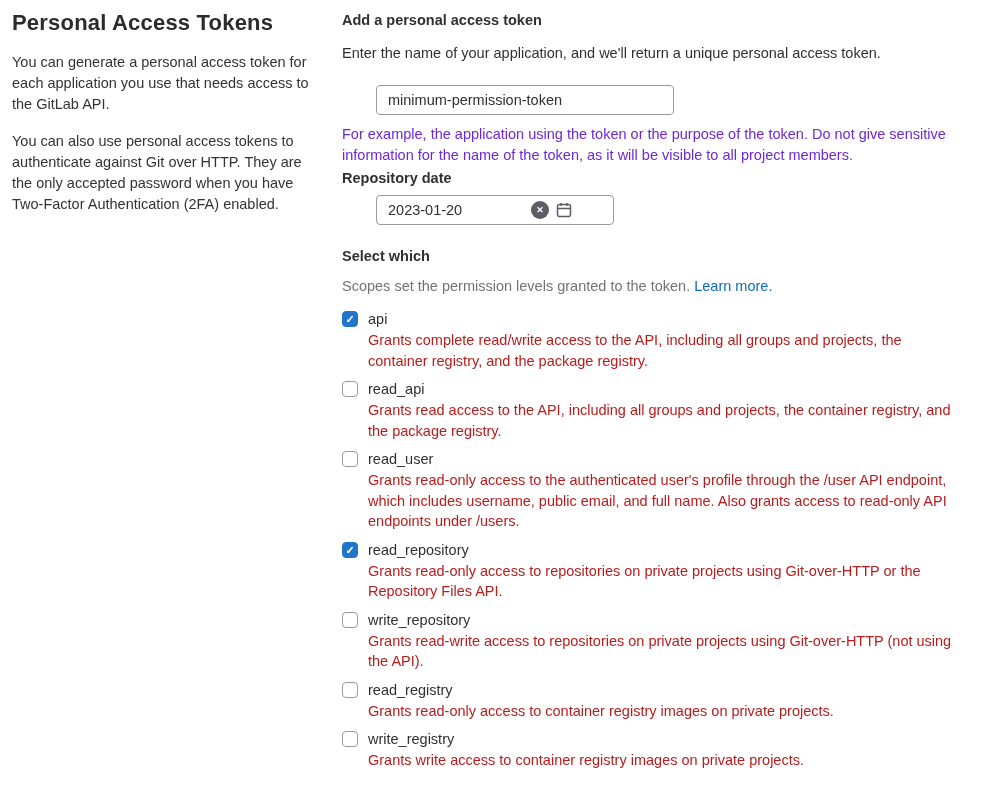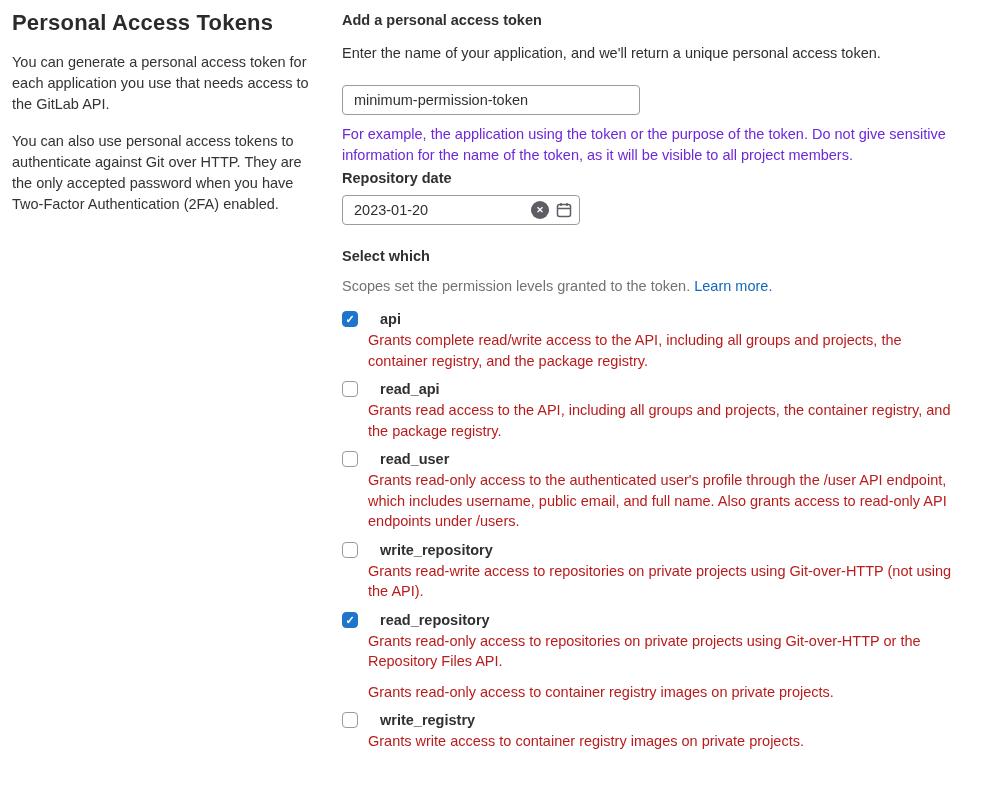--- a/index.html
+++ b/index.html
@@ -18,41 +18,41 @@
   .intro-para { line-height: 21px; margin-bottom: 16px; color: #333333; }
 
   
   .right-col { width: 621px; margin-left: 25px; flex: none; }
   .form-title { font-weight: 700; font-size: 14.5px; margin: 4px 0 15px; }
   .form-subtitle { margin: 0 0 22px; line-height: 20px; }
   .field-label { font-weight: 700; margin: 0 0 9px; }
   .text-input {
     display: block; height: 30px; border: 1px solid #9b9a9d; border-radius: 4px;
     padding: 0 11px; font-family: "Liberation Sans", sans-serif;
-    font-size: 14.5px; color: #303030; background: #fff; outline: none;
+    font-size: 14.5px; color: #303030; background: #fff; outline: none; margin-left: 34px;
   }
   .token-input { width: 298px; margin-bottom: 9px; }
   .help-text { color: #6d28d9; line-height: 21px; margin-bottom: 4px; }
 
   .date-wrap { position: relative; width: 238px; margin-bottom: 23px; }
   .date-input { width: 238px; padding-right: 62px; }
   .date-icons { position: absolute; right: 8px; top: 0; height: 30px; display: flex; align-items: center; gap: 7px; }
   .clear-circle {
     width: 18px; height: 18px; border-radius: 50%; background: #5e5c64;
     color: #ffffff; font-size: 9px; line-height: 18px; text-align: center;
     cursor: pointer; font-weight: 700; user-select: none;
   }
   .cal-icon { display: block; cursor: pointer; }
 
   .scopes-label { font-weight: 700; margin: 0 0 6px; }
   .scopes-help { color: #737278; margin: 12px 0 15px; line-height: 20px; }
   .link { color: #1068bf; text-decoration: none; cursor: pointer; }
 
   .scope-row { margin-bottom: 10px; }
-  .scope-head { display: flex; align-items: center; gap: 22px; margin-bottom: 3px; font-weight: bold; }
+  .scope-head { display: flex; align-items: center; gap: 10px; margin-bottom: 3px; }
   .checkbox {
     width: 16px; height: 16px; border: 1px solid #9b9a9d; border-radius: 4px;
     background: #fff; flex: none; cursor: pointer; position: relative;
   }
   .checkbox[data-checked="true"] { background: #1f75cb; border-color: #1f75cb; }
   .checkbox[data-checked="true"]::after {
     content: "✓"; position: absolute; left: 0; top: 0; width: 14px; height: 14px;
     color: #fff; font-size: 11px; line-height: 14px; text-align: center; font-weight: 700;
   }
   .scope-name { color: #303030; cursor: pointer; }
@@ -115,35 +115,39 @@
       <div class="scope-row">
         <div class="scope-head">
           <span class="checkbox" data-checked="false"></span>
           <span class="scope-name">read_user</span>
         </div>
         <div class="scope-desc">Grants read-only access to the authenticated user's profile through the /user API endpoint, which includes username, public email, and full name. Also grants access to read-only API endpoints under /users.</div>
       </div>
 
       <div class="scope-row">
         <div class="scope-head">
+          <span class="checkbox" data-checked="true"></span>
+          <span class="scope-name">read_repository</span>
+        </div>
+        <div class="scope-desc">Grants read-only access to repositories on private projects using Git-over-HTTP or the Repository Files API.</div>
+      </div>
+
+      <div class="scope-row">
+        <div class="scope-head">
           <span class="checkbox" data-checked="false"></span>
           <span class="scope-name">write_repository</span>
         </div>
         <div class="scope-desc">Grants read-write access to repositories on private projects using Git-over-HTTP (not using the API).</div>
       </div>
 
       <div class="scope-row">
         <div class="scope-head">
-          <span class="checkbox" data-checked="true"></span>
-          <span class="scope-name">read_repository</span>
+          <span class="checkbox" data-checked="false"></span>
+          <span class="scope-name">read_registry</span>
         </div>
-        <div class="scope-desc">Grants read-only access to repositories on private projects using Git-over-HTTP or the Repository Files API.</div>
-      </div>
-
-      <div class="scope-row">
         <div class="scope-desc">Grants read-only access to container registry images on private projects.</div>
       </div>
 
       <div class="scope-row">
         <div class="scope-head">
           <span class="checkbox" data-checked="false"></span>
           <span class="scope-name">write_registry</span>
         </div>
         <div class="scope-desc">Grants write access to container registry images on private projects.</div>
       </div>

